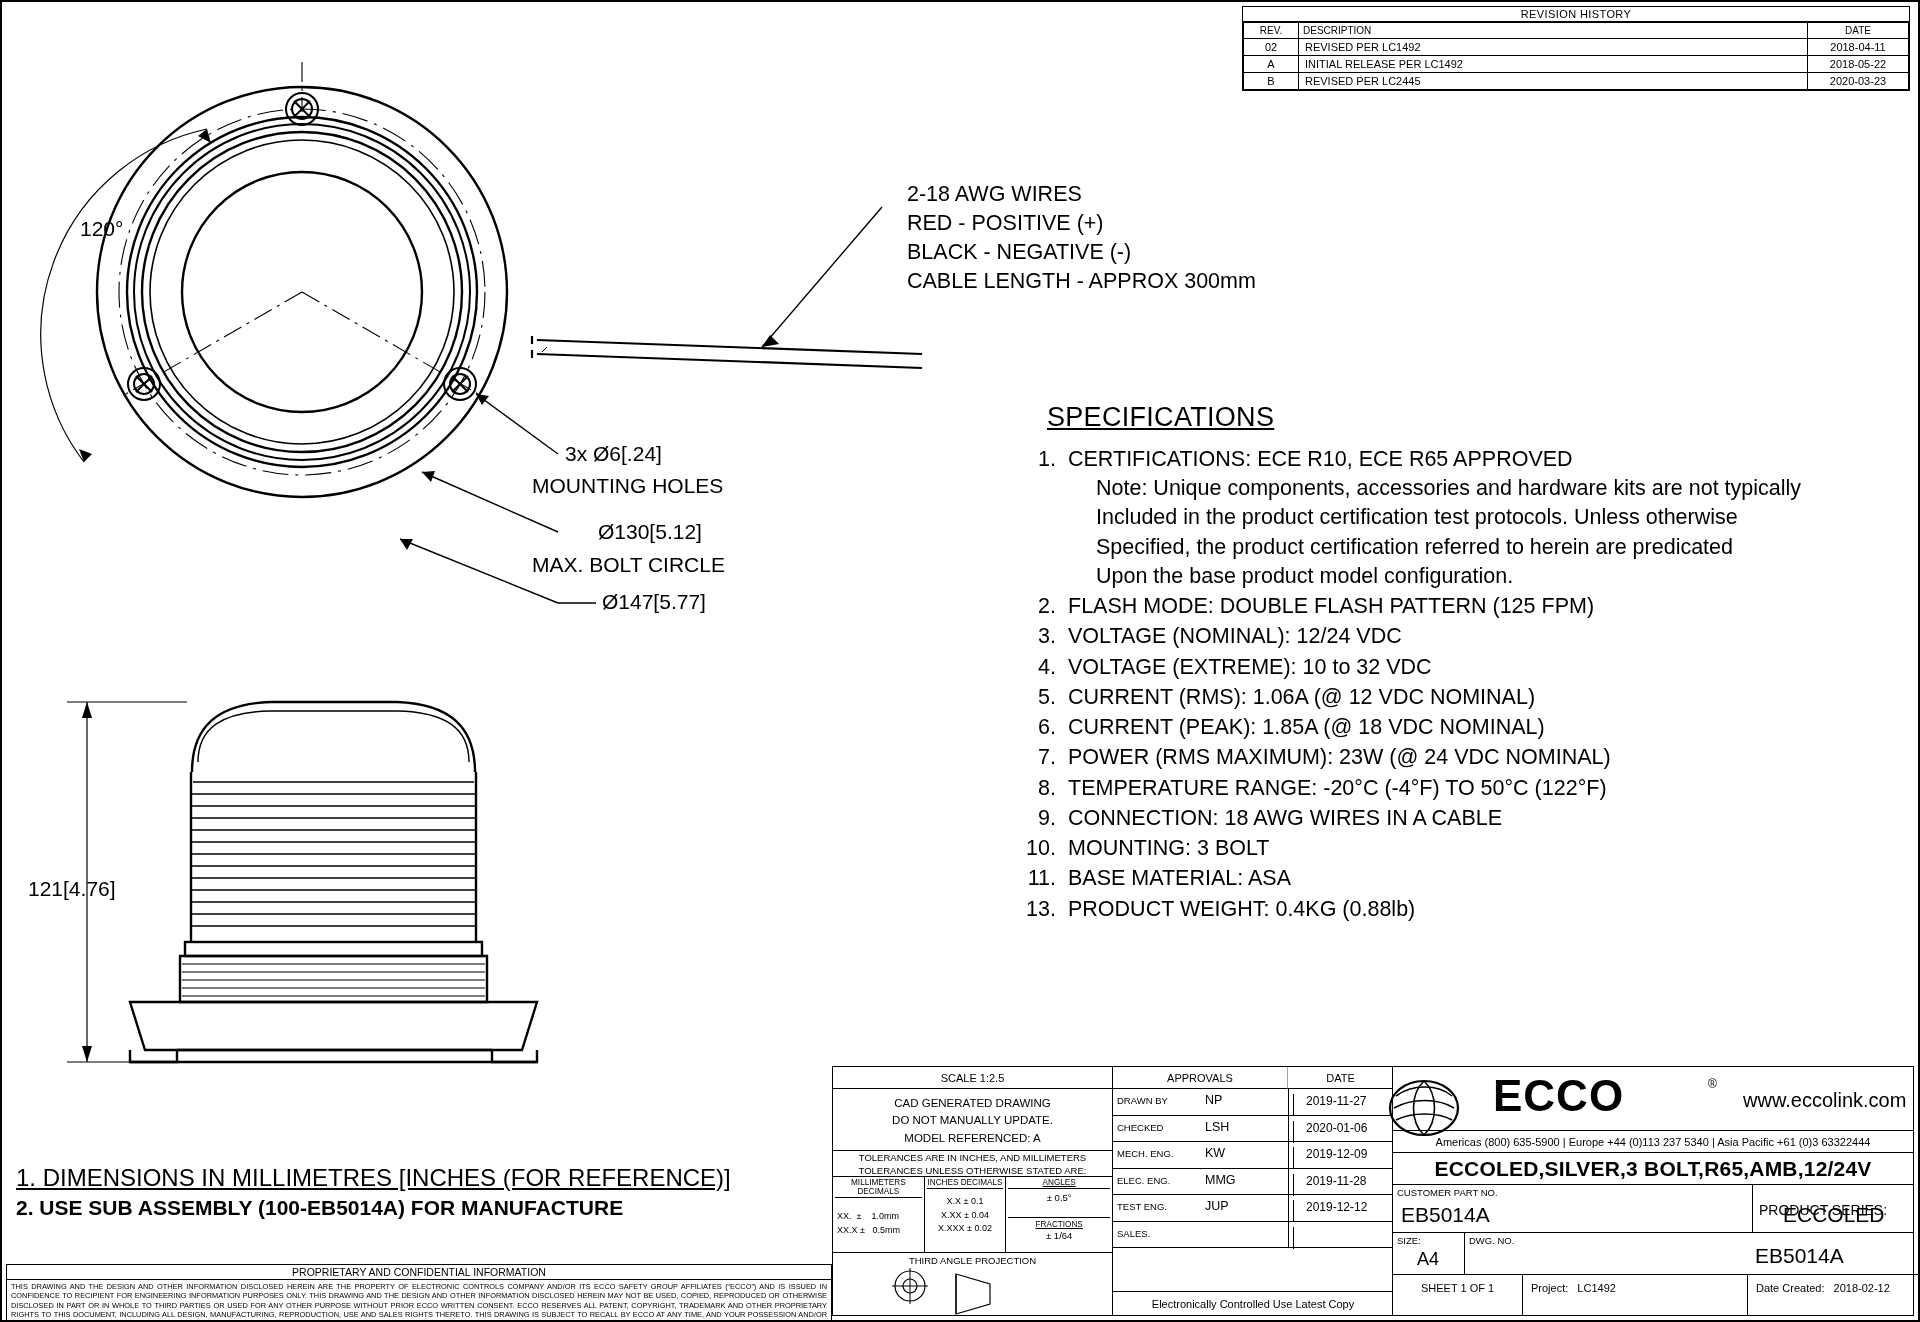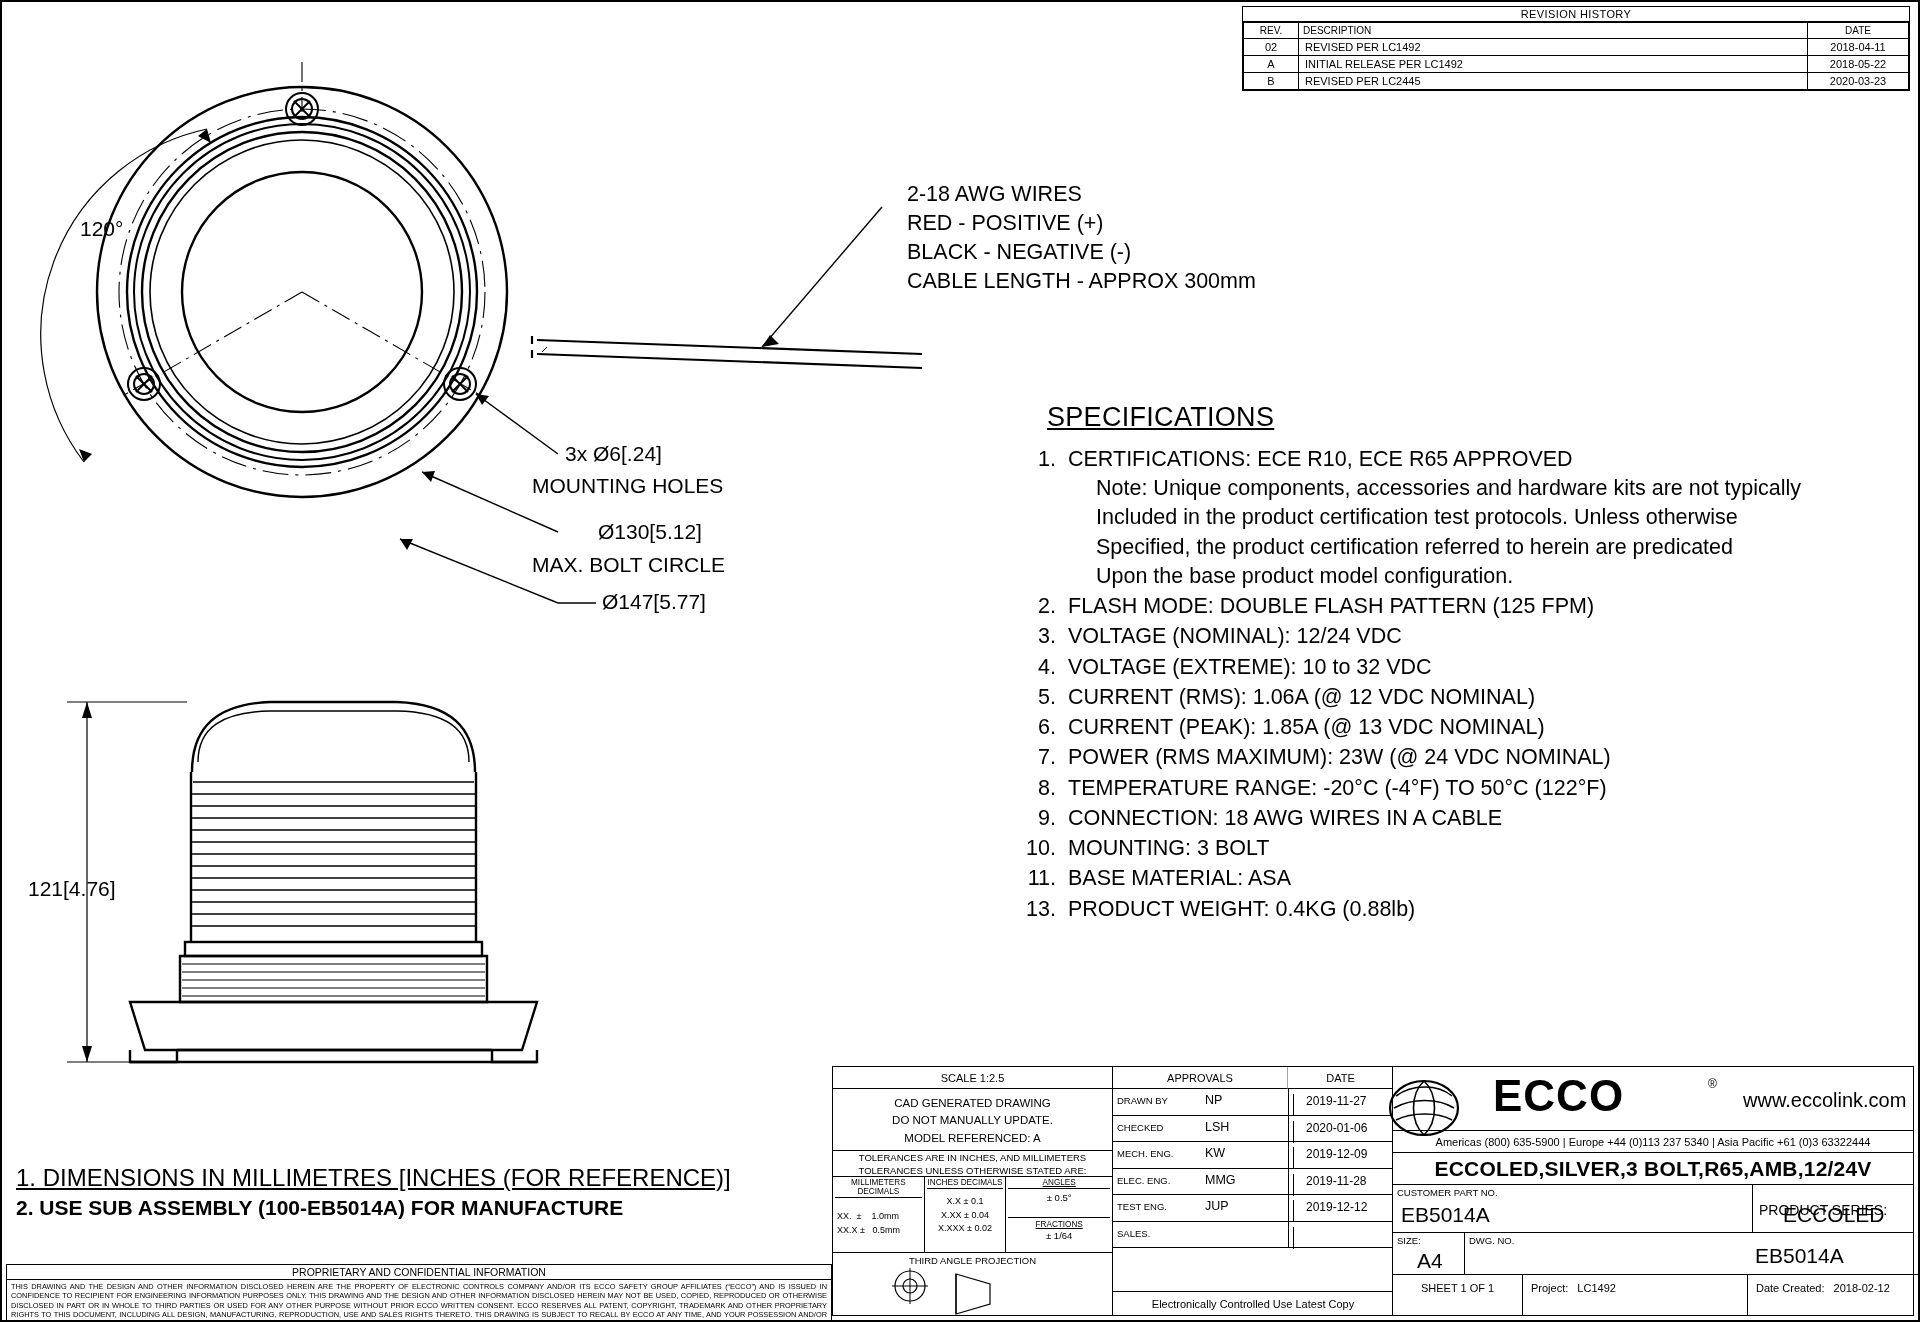--- a/index.html
+++ b/index.html
@@ -77,21 +77,21 @@
   #contact-row{position:absolute;left:0;top:64px;right:0;height:22px;border-bottom:1.4px solid #000;box-sizing:border-box;text-align:center;font-size:11px;line-height:22px;}
   #desc-row{position:absolute;left:0;top:86px;right:0;height:32px;border-bottom:1px solid #000;box-sizing:border-box;text-align:center;font-size:21px;font-weight:bold;line-height:32px;letter-spacing:.2px;}
   #cpn-cell{position:absolute;left:0;top:118px;width:360px;height:48px;border-bottom:1px solid #000;border-right:1px solid #000;box-sizing:border-box;}
   #cpn-cell .k{position:absolute;left:4px;top:2px;font-size:9.5px;}
   #cpn-cell .v{position:absolute;left:8px;top:18px;font-size:21px;}
   #ps-cell{position:absolute;left:360px;top:118px;right:0;height:48px;border-bottom:1px solid #000;box-sizing:border-box;}
   #ps-cell .k{position:absolute;left:6px;top:17px;font-size:14px;}
   #ps-cell .v{position:absolute;left:30px;top:18px;font-size:21px;}
   #size-cell{position:absolute;left:0;top:166px;width:72px;height:42px;border-bottom:1px solid #000;border-right:1px solid #000;box-sizing:border-box;}
   #size-cell .k{position:absolute;left:4px;top:2px;font-size:9.5px;}
-  #size-cell .v{position:absolute;left:24px;top:16px;font-size:21px;}
+  #size-cell .v{position:absolute;left:24px;top:16px;font-size:18px;}
   #dwg-cell{position:absolute;left:72px;top:166px;width:535px;height:42px;border-bottom:1px solid #000;border-right:1px solid #000;box-sizing:border-box;}
   #dwg-cell .k{position:absolute;left:4px;top:2px;font-size:9.5px;}
   #dwg-cell .v{position:absolute;left:290px;top:11px;font-size:21px;}
   #rev-cell{position:absolute;left:607px;top:166px;right:0;bottom:0;box-sizing:border-box;}
   #sheet-cell{position:absolute;left:0;top:208px;width:130px;bottom:0;border-right:1px solid #000;box-sizing:border-box;text-align:center;font-size:11px;line-height:26px;}
   #proj-cell{position:absolute;left:130px;top:208px;width:225px;bottom:0;border-right:1px solid #000;box-sizing:border-box;font-size:11px;line-height:26px;padding-left:8px;}
   #created-cell{position:absolute;left:355px;top:208px;width:252px;bottom:0;border-right:1px solid #000;box-sizing:border-box;font-size:11px;line-height:26px;padding-left:8px;}
 
   svg.draw{position:absolute;left:0;top:0;pointer-events:none;}
 </style>
@@ -293,21 +293,21 @@
       <li>
           <span class="num">4.</span>
           <span class="body">VOLTAGE (EXTREME): 10 to 32 VDC</span>
         </li>
       <li>
           <span class="num">5.</span>
           <span class="body">CURRENT (RMS): 1.06A (@ 12 VDC NOMINAL)</span>
         </li>
       <li>
           <span class="num">6.</span>
-          <span class="body">CURRENT (PEAK): 1.85A (@ 13 VDC NOMINAL)</span>
+          <span class="body">CURRENT (PEAK): 1.85A (@ 18 VDC NOMINAL)</span>
         </li>
       <li>
           <span class="num">7.</span>
           <span class="body">POWER (RMS MAXIMUM): 23W (@ 24 VDC NOMINAL)</span>
         </li>
       <li>
           <span class="num">8.</span>
           <span class="body">TEMPERATURE RANGE: -20°C (-4°F)  TO 50°C (122°F)</span>
         </li>
       <li>

